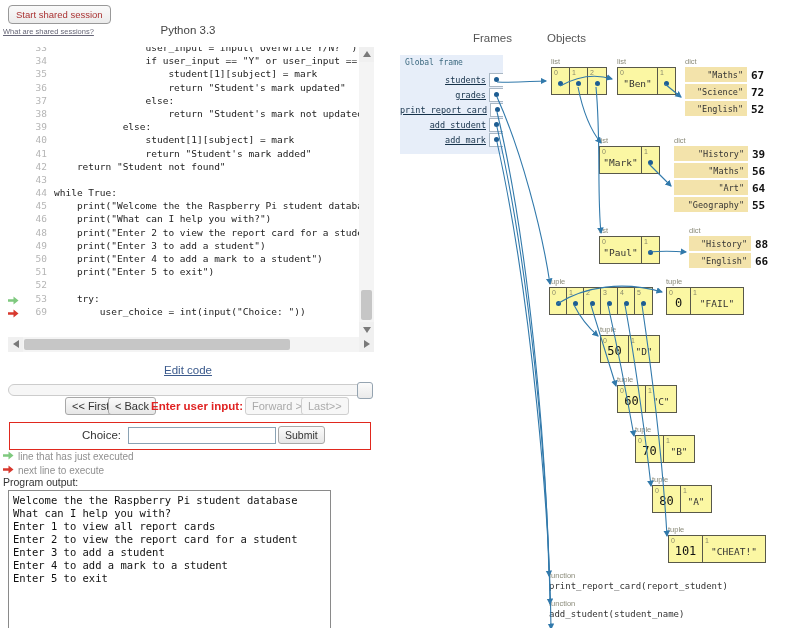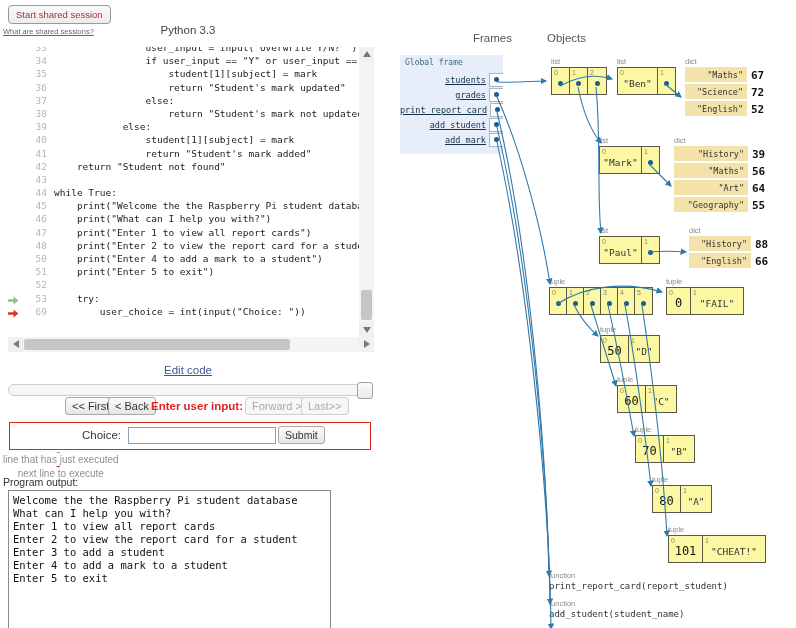--- a/index.html
+++ b/index.html
@@ -55,21 +55,21 @@
   .btn.disabled{color:#aaa;border-color:#cfcfcf;background:#f7f7f7;}
   #user-input-prompt{position:absolute;left:143px;top:3px;font:bold 11.5px "Liberation Sans",sans-serif;color:#e02222;}
   
   #choice-box{position:absolute;left:9px;top:422px;width:360px;height:26px;border:1px solid #e0281e;}
   #choice-label{position:absolute;left:72px;top:6px;font:11.5px "Liberation Sans",sans-serif;color:#333;}
   #choice-input{position:absolute;left:118px;top:4px;width:140px;height:13px;
     border:1px solid #8aa2b4;font:10px "Liberation Sans",sans-serif;padding:1px 3px;}
   #choice-submit{position:absolute;left:268px;top:3px;font:10.5px "Liberation Sans",sans-serif;}
   
   #legend{position:absolute;left:3px;top:451px;}
-  .legend-row{display:flex;align-items:center;height:14px;flex-direction:column;}
+  .legend-row{display:flex;height:14px;}
   .legend-row svg{margin-right:4px;}
   .legend-row span{font:10px "Liberation Sans",sans-serif;color:#909090;}
   
   #output-label{position:absolute;left:3px;top:476px;font:10.5px "Liberation Sans",sans-serif;color:#333;}
   #output-box{position:absolute;left:8px;top:490px;width:321px;height:150px;border:1px solid #8a8a8a;
     background:#fff;}
   #output-pre{margin:3px 0 0 4px;font:10.5px "DejaVu Sans Mono",monospace;color:#111;
     line-height:13px;white-space:pre;}
   
   #frames-header{position:absolute;left:473px;top:32px;font:11.5px "Liberation Sans",sans-serif;color:#555;}
@@ -120,22 +120,22 @@
         <div class="code-line"><span class="gutter"></span><span class="lnum">37</span><span class="ltext">                else:</span></div>
         <div class="code-line"><span class="gutter"></span><span class="lnum">38</span><span class="ltext">                    return "Student's mark not updated"</span></div>
         <div class="code-line"><span class="gutter"></span><span class="lnum">39</span><span class="ltext">            else:</span></div>
         <div class="code-line"><span class="gutter"></span><span class="lnum">40</span><span class="ltext">                student[1][subject] = mark</span></div>
         <div class="code-line"><span class="gutter"></span><span class="lnum">41</span><span class="ltext">                return "Student's mark added"</span></div>
         <div class="code-line"><span class="gutter"></span><span class="lnum">42</span><span class="ltext">    return "Student not found"</span></div>
         <div class="code-line"><span class="gutter"></span><span class="lnum">43</span><span class="ltext"></span></div>
         <div class="code-line"><span class="gutter"></span><span class="lnum">44</span><span class="ltext">while True:</span></div>
         <div class="code-line"><span class="gutter"></span><span class="lnum">45</span><span class="ltext">    print("Welcome the the Raspberry Pi student database")</span></div>
         <div class="code-line"><span class="gutter"></span><span class="lnum">46</span><span class="ltext">    print("What can I help you with?")</span></div>
-        <div class="code-line"><span class="gutter"></span><span class="lnum">47</span><span class="ltext">    print("Enter 1 to view all report cards")</span></div>
         <div class="code-line"><span class="gutter"></span><span class="lnum">48</span><span class="ltext">    print("Enter 2 to view the report card for a student")</span></div>
+        <div class="code-line"><span class="gutter"></span><span class="lnum">49</span><span class="ltext">    print("Enter 3 to add a student")</span></div>
         <div class="code-line"><span class="gutter"></span><span class="lnum">50</span><span class="ltext">    print("Enter 4 to add a mark to a student")</span></div>
         <div class="code-line"><span class="gutter"></span><span class="lnum">51</span><span class="ltext">    print("Enter 5 to exit")</span></div>
         <div class="code-line"><span class="gutter"></span><span class="lnum">52</span><span class="ltext"></span></div>
         <div class="code-line"><span class="gutter"><svg width="11" height="9" viewBox="0 0 11 9">
               <polygon points="0,3.2 5.5,3.2 5.5,0.5 10.5,4.5 5.5,8.5 5.5,5.8 0,5.8" fill="#7fc97f"></polygon>
             </svg></span><span class="lnum">53</span><span class="ltext">    try:</span></div>
         <div class="code-line"><span class="gutter"><svg width="11" height="9" viewBox="0 0 11 9">
               <polygon points="0,3.2 5.5,3.2 5.5,0.5 10.5,4.5 5.5,8.5 5.5,5.8 0,5.8" fill="#d8382e"></polygon>
             </svg></span><span class="lnum">69</span><span class="ltext">        user_choice = int(input("Choice: "))</span></div>
       </div>

